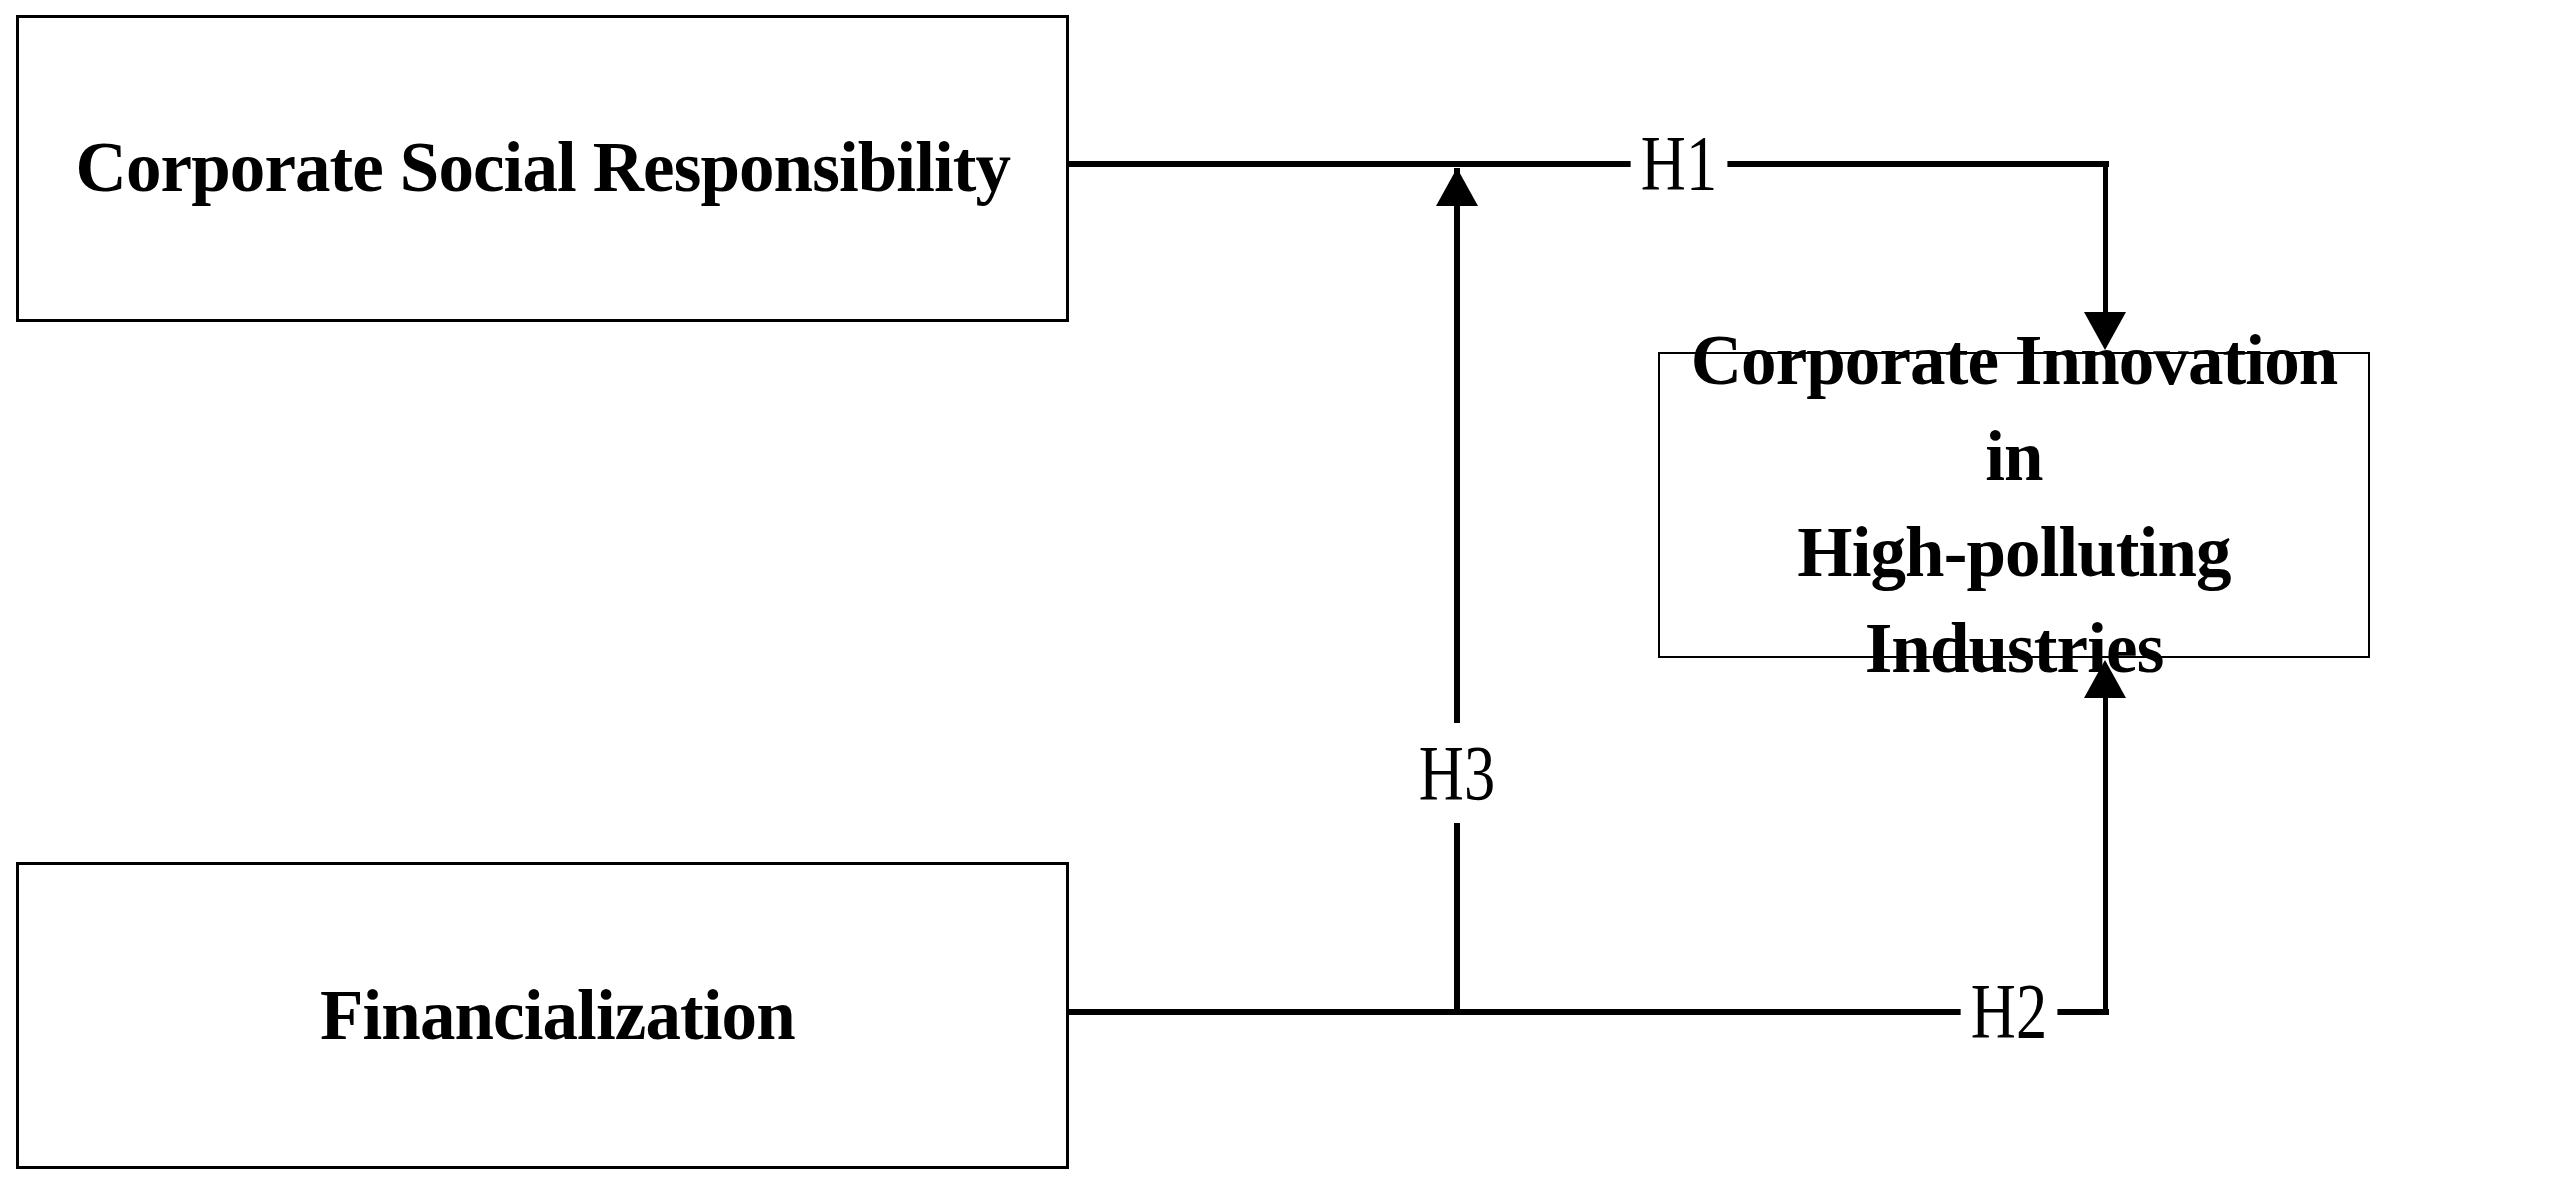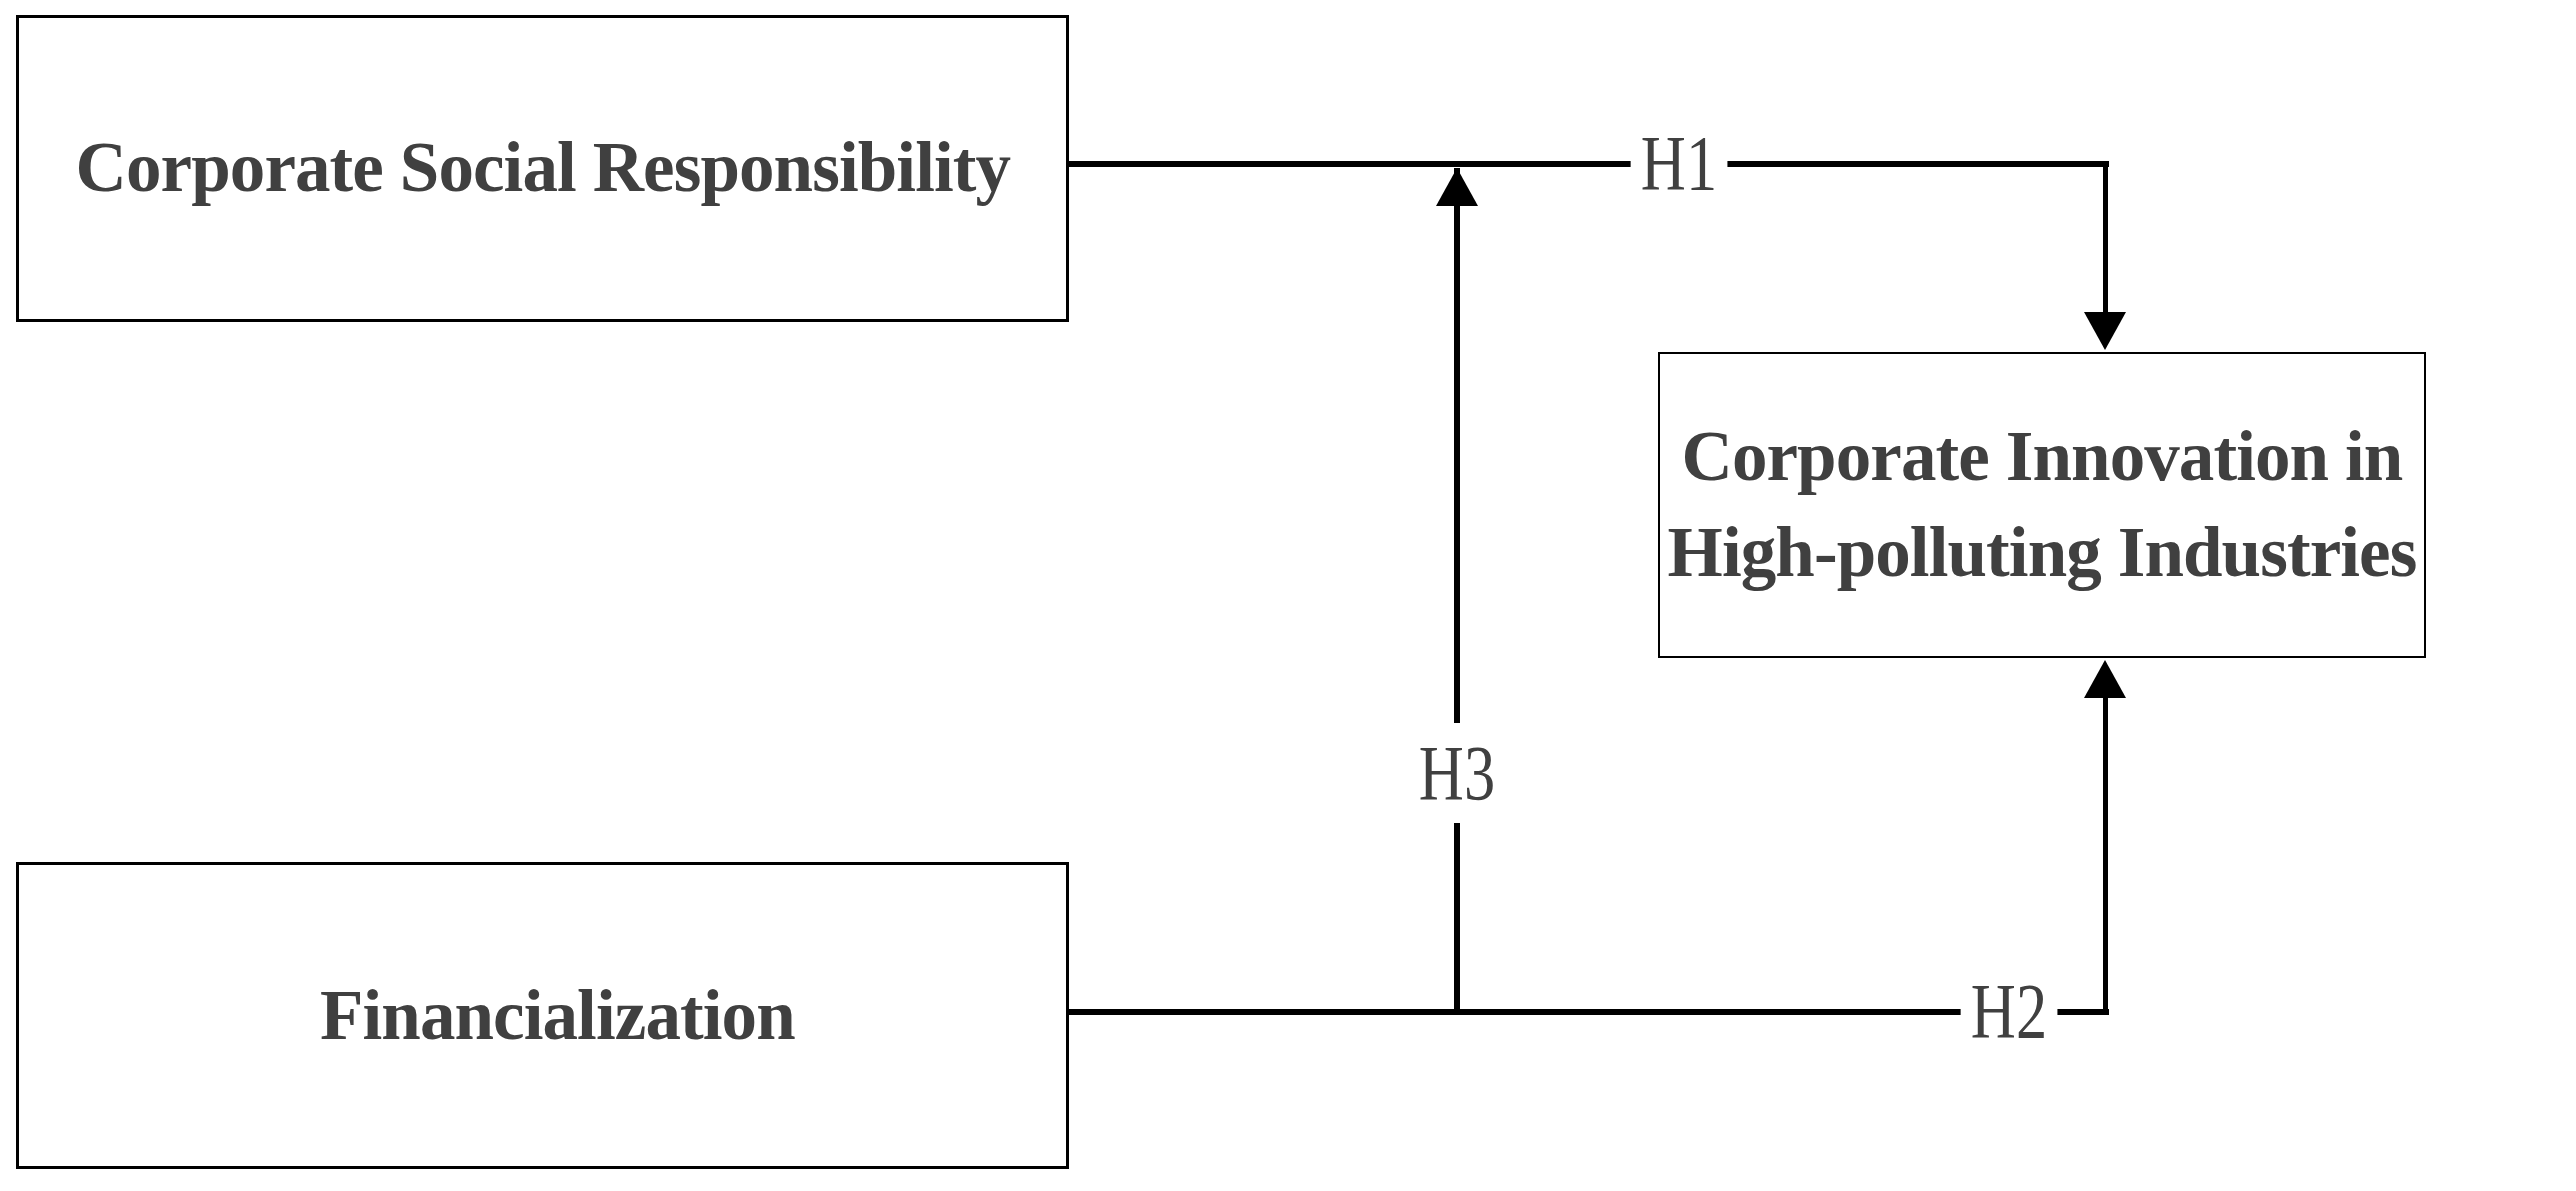--- a/index.html
+++ b/index.html
@@ -9,42 +9,42 @@
     height: 1191px;
     overflow: hidden;
     background: #ffffff;
   }
   .canvas {
     position: relative;
     width: 2576px;
     height: 1191px;
     background: #ffffff;
     font-family: "Liberation Serif", "DejaVu Serif", serif;
-    color: #404040;
+    color: #000000;
   }
   .node-box {
     position: absolute;
     background: #ffffff;
     border: 3.6px solid #000000;
     box-sizing: border-box;
     display: flex;
     align-items: center;
     justify-content: center;
     text-align: center;
   }
   .node-label {
     font-weight: bold;
     font-size: 71px;
     line-height: 1.35;
     letter-spacing: -0.9px;
     display: block;
   }
   #csr-box  { left: 16.4px;   top: 14.6px;  width: 1053px; height: 307px; }
   #fin-box  { left: 16.4px;   top: 862px; width: 1053px; height: 307px; padding-left: 29px; }
-  #innov-box{ left: 1658px; top: 352px; width: 768px;  height: 306px; border-width: 2.7px; }
+  #innov-box{ left: 1658px; top: 352px; width: 712px;  height: 306px; border-width: 2.7px; }
 
   .hline { position: absolute; background: #000000; height: 6.4px; }
   #h1-line { left: 1069px; top: 161px;  width: 1040px; }
   #h2-line { left: 1069px; top: 1009px; width: 1040px; }
 
   .vline { position: absolute; background: #000000; width: 4.6px; }
   #h1-vert { left: 2103px; top: 164px; height: 151px; }
   #h2-vert { left: 2103px; top: 697px; height: 316px; }
   #h3-vert { left: 1454px; top: 168px; height: 845px; width: 5.5px; }
 

